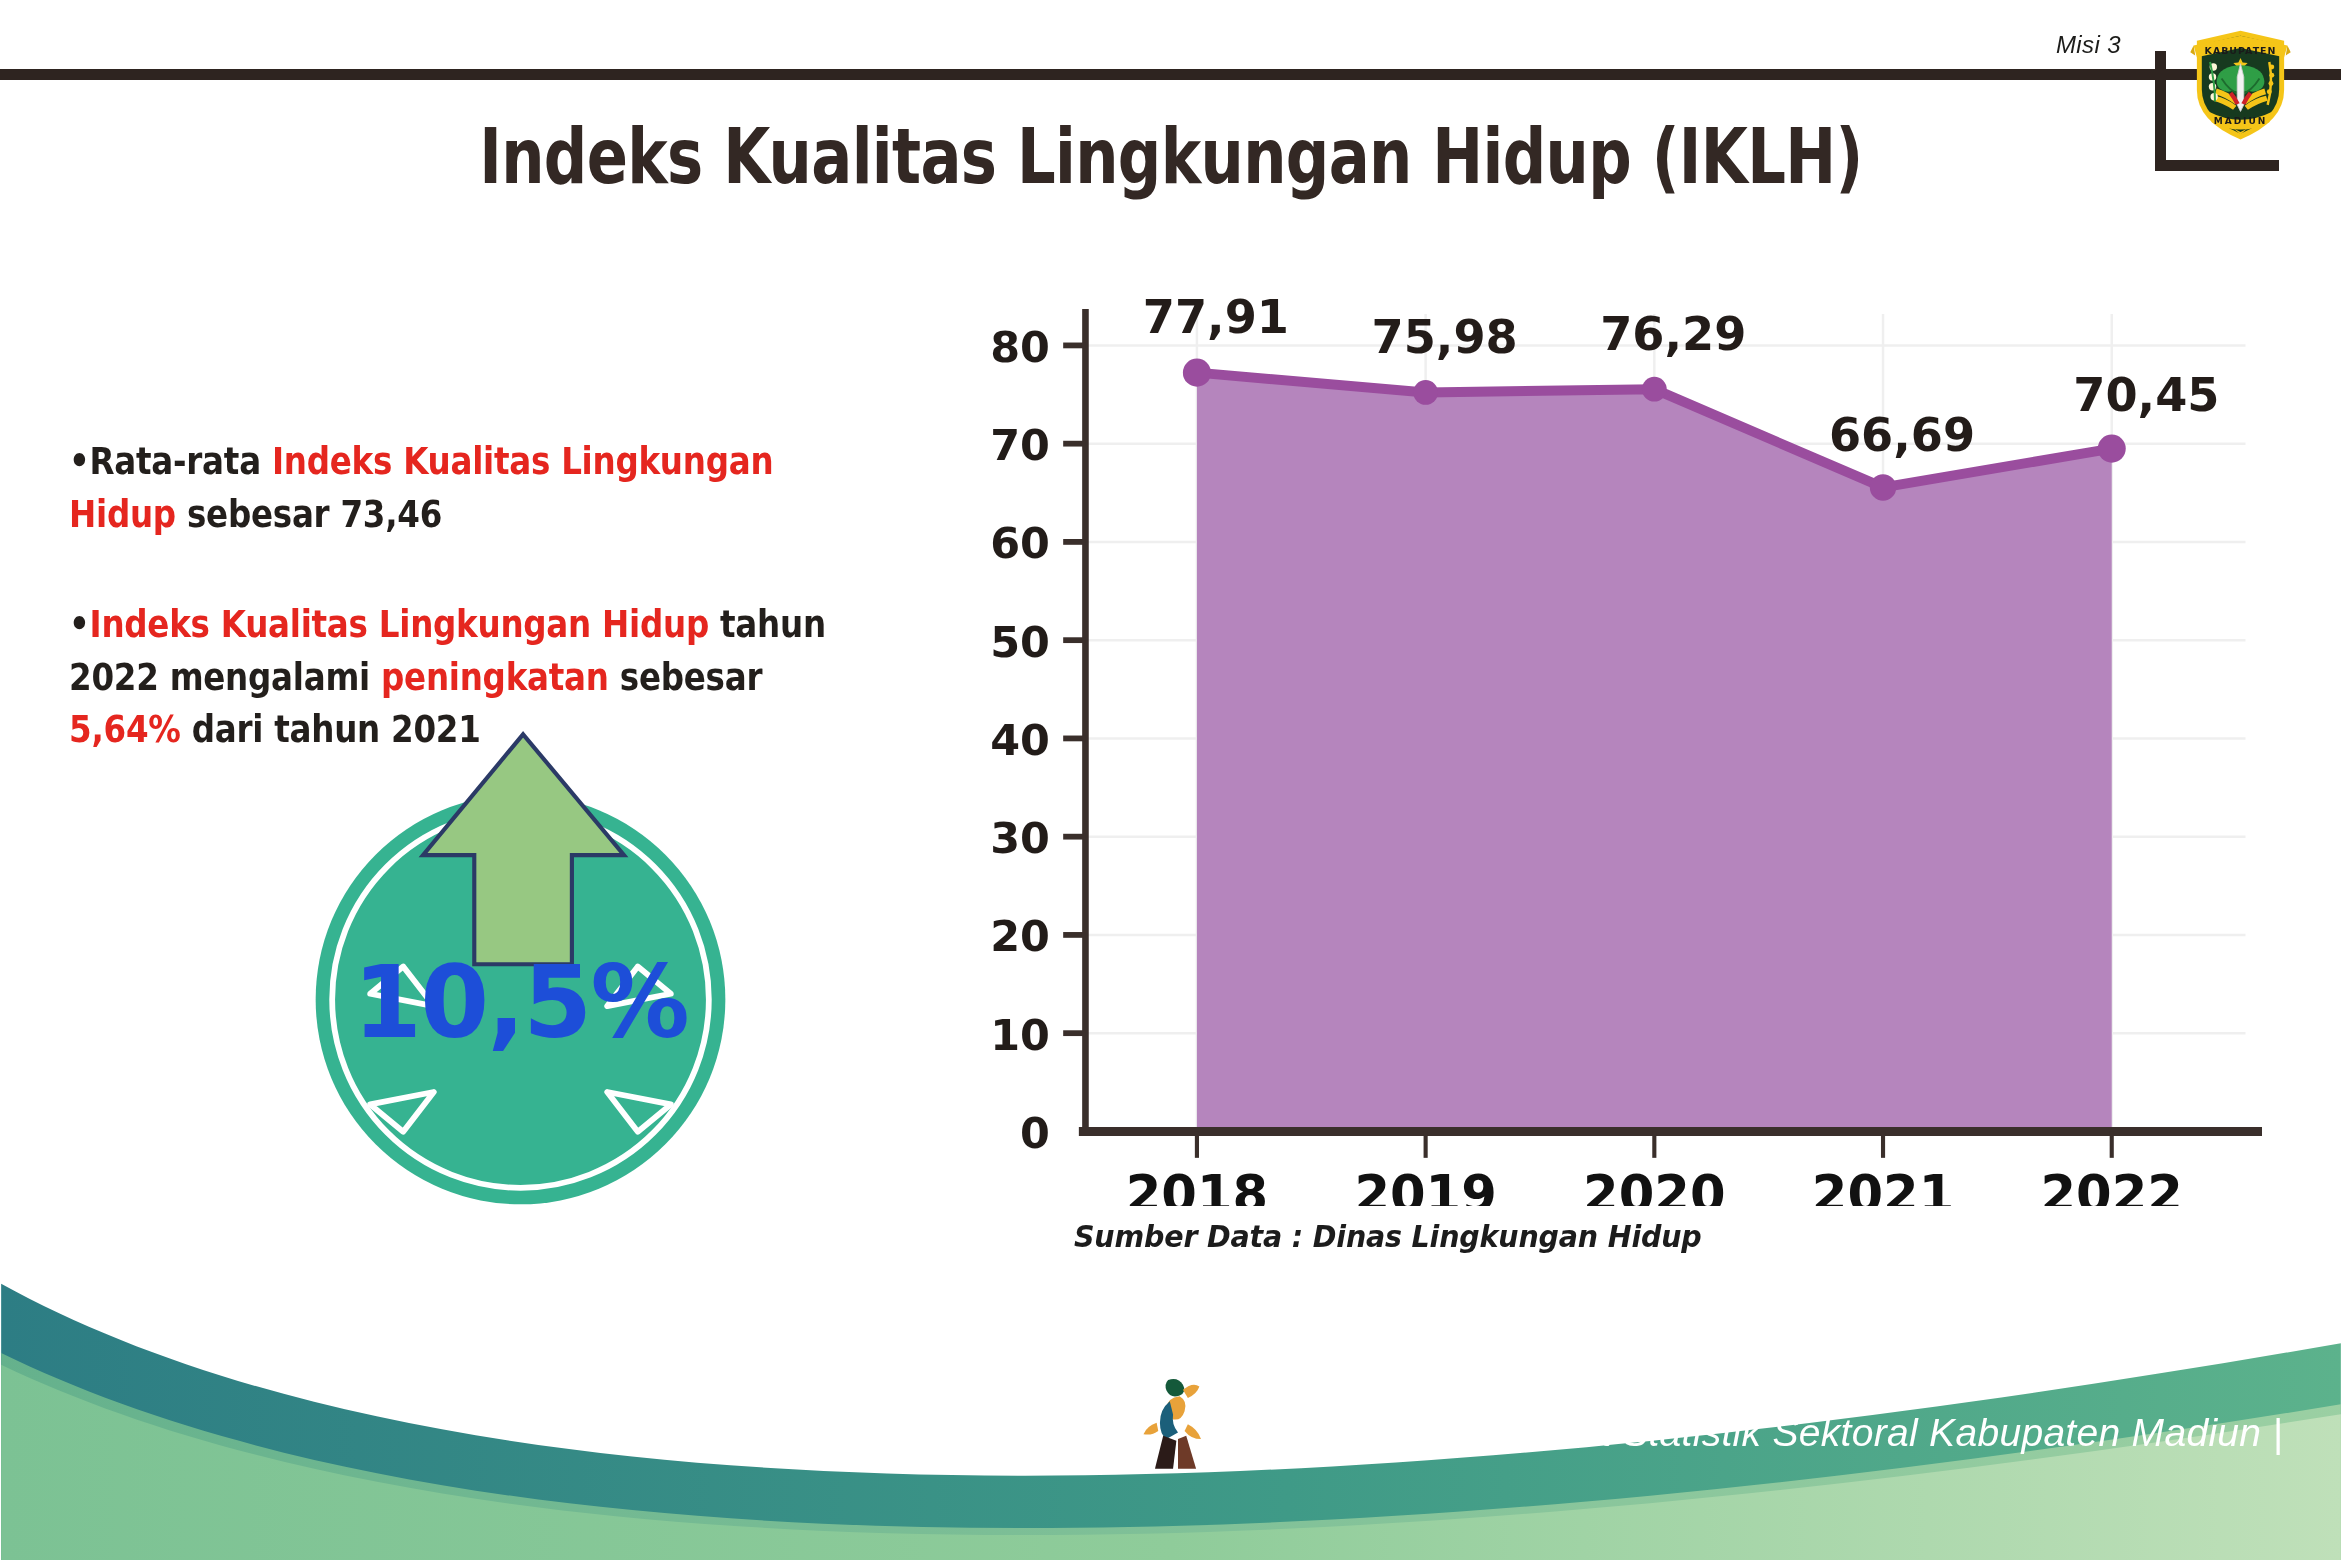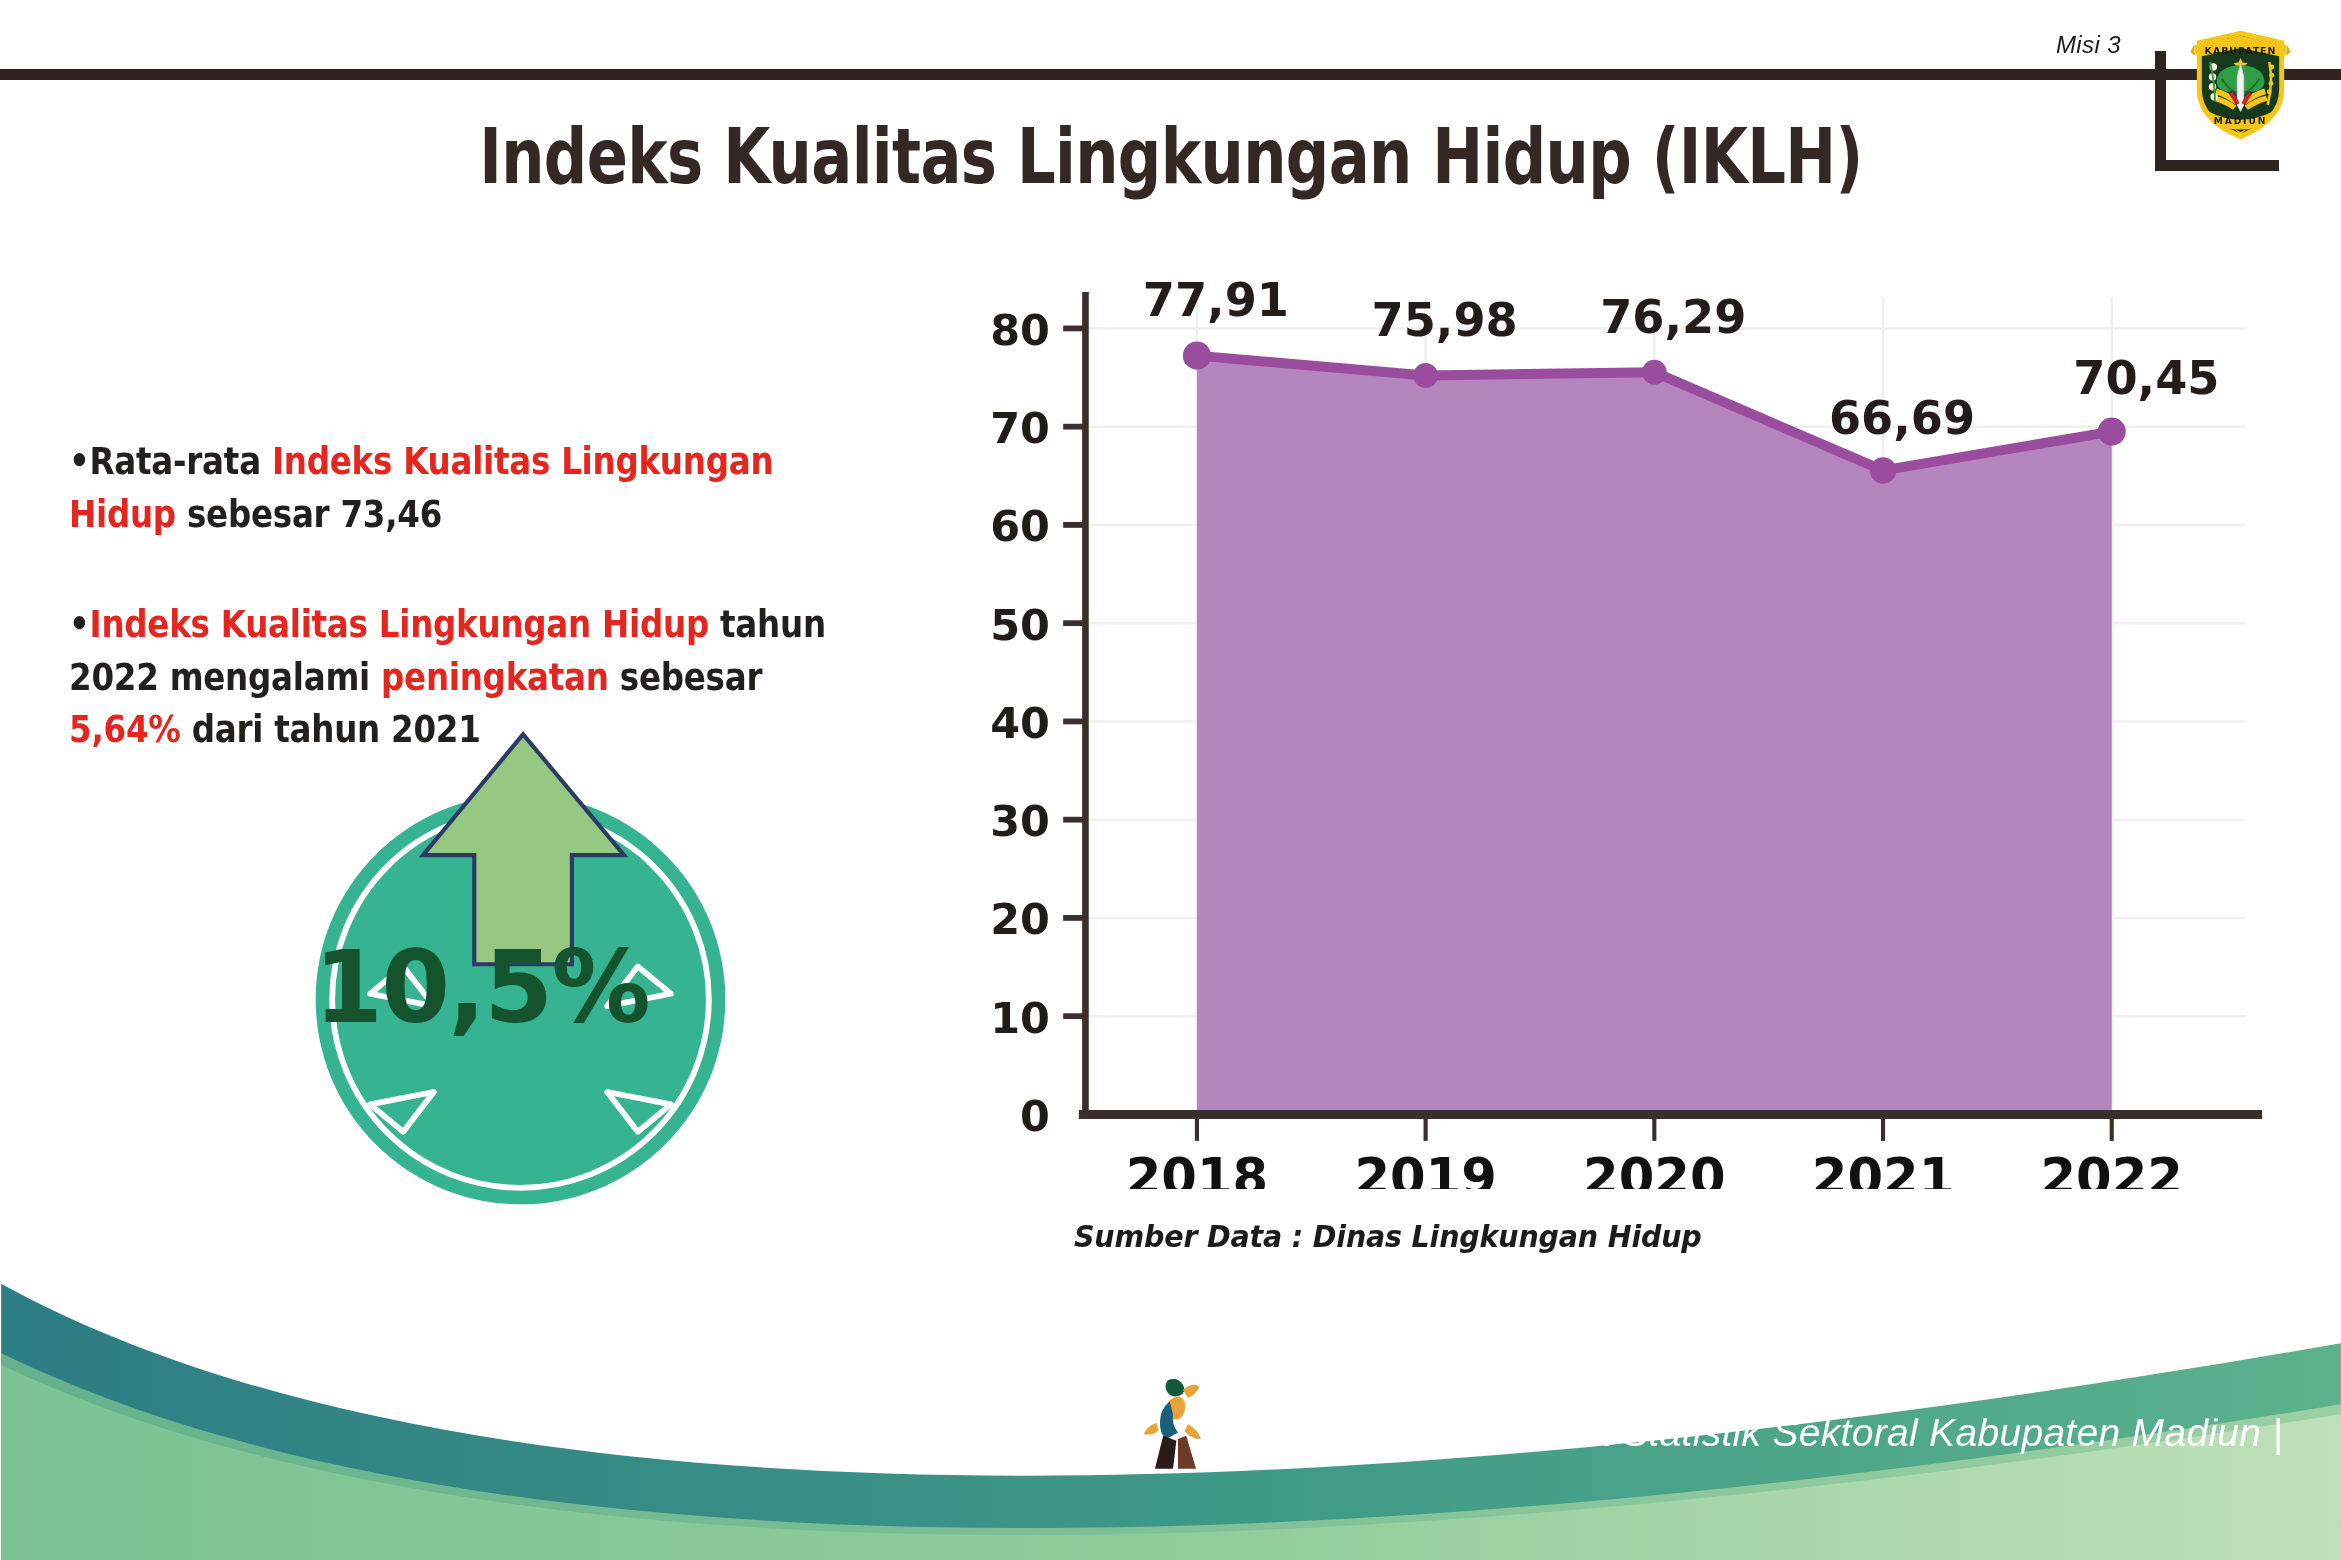--- a/index.html
+++ b/index.html
@@ -117,35 +117,36 @@
   .badge-arrow {
     position: absolute;
     left: 104px;
     top: -62px;
     width: 211px;
     height: 273px;
   }
   .badge-value {
     position: absolute;
     left: 0;
-    top: 145px;
+    top: 160px;
     width: 413px;
+    text-align: center;
     font-family: "DejaVu Sans", sans-serif;
     font-weight: bold;
     font-size: 99px;
-    color: #14532d;
+    color: #1d4ed8;
     letter-spacing: -1.7px;
     line-height: 1;
   }
 
   
   .chart {
     position: absolute;
     left: 974px;
-    top: 272px;
+    top: 289px;
     width: 1288px;
     height: 917px;
   }
   .chart-svg { display:block; }
   .ytick-label {
     font-family: "DejaVu Sans", sans-serif;
     font-weight: bold;
     font-size: 52px;
     fill: #221c19;
     text-anchor: end;

